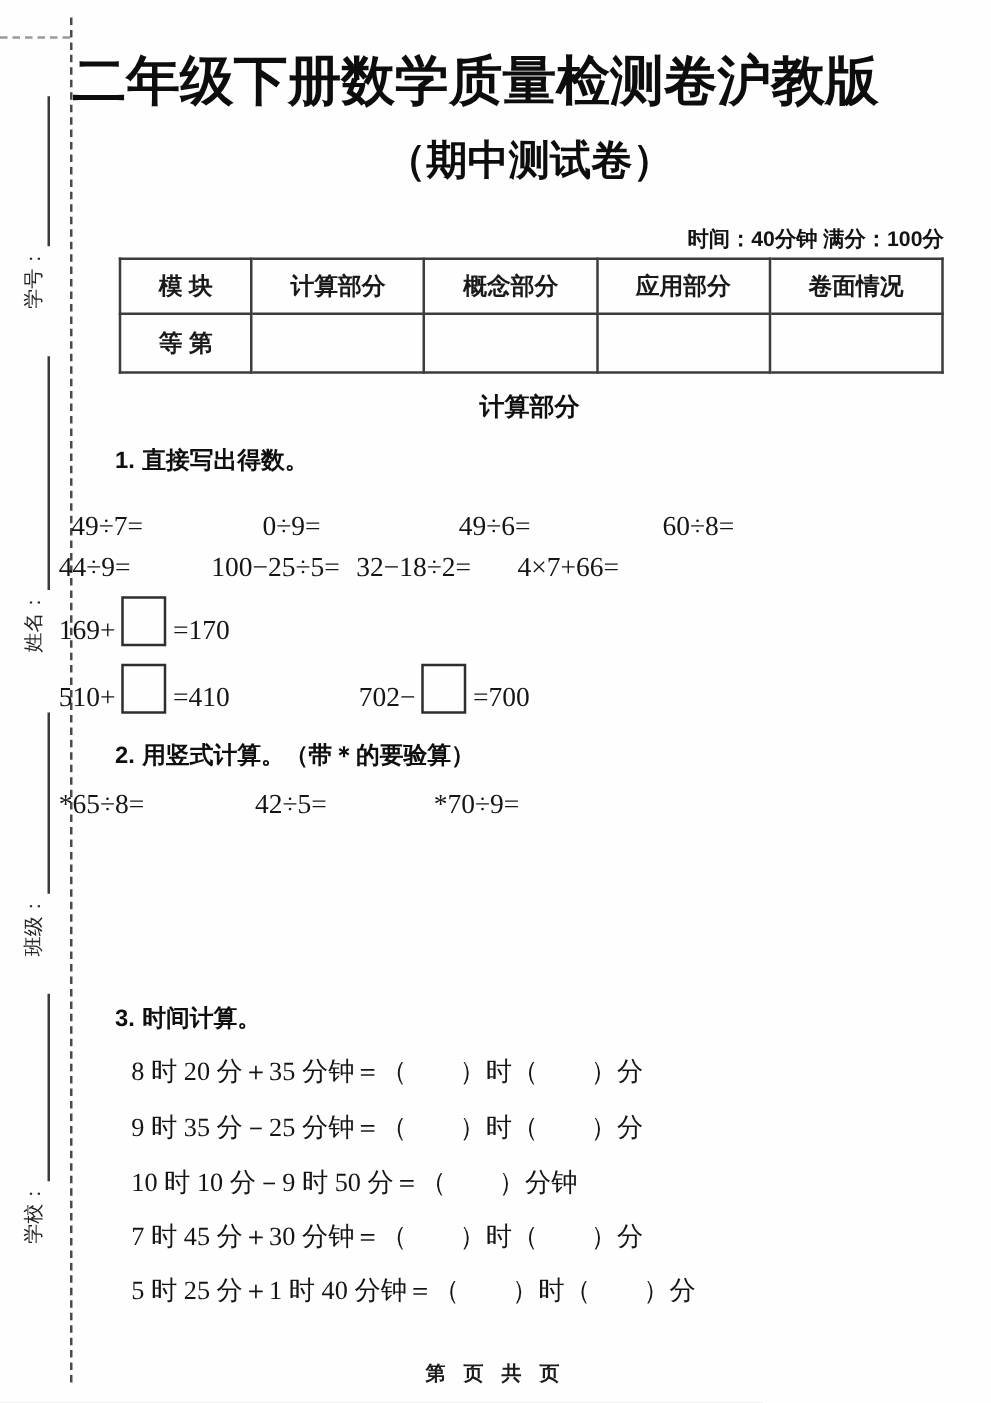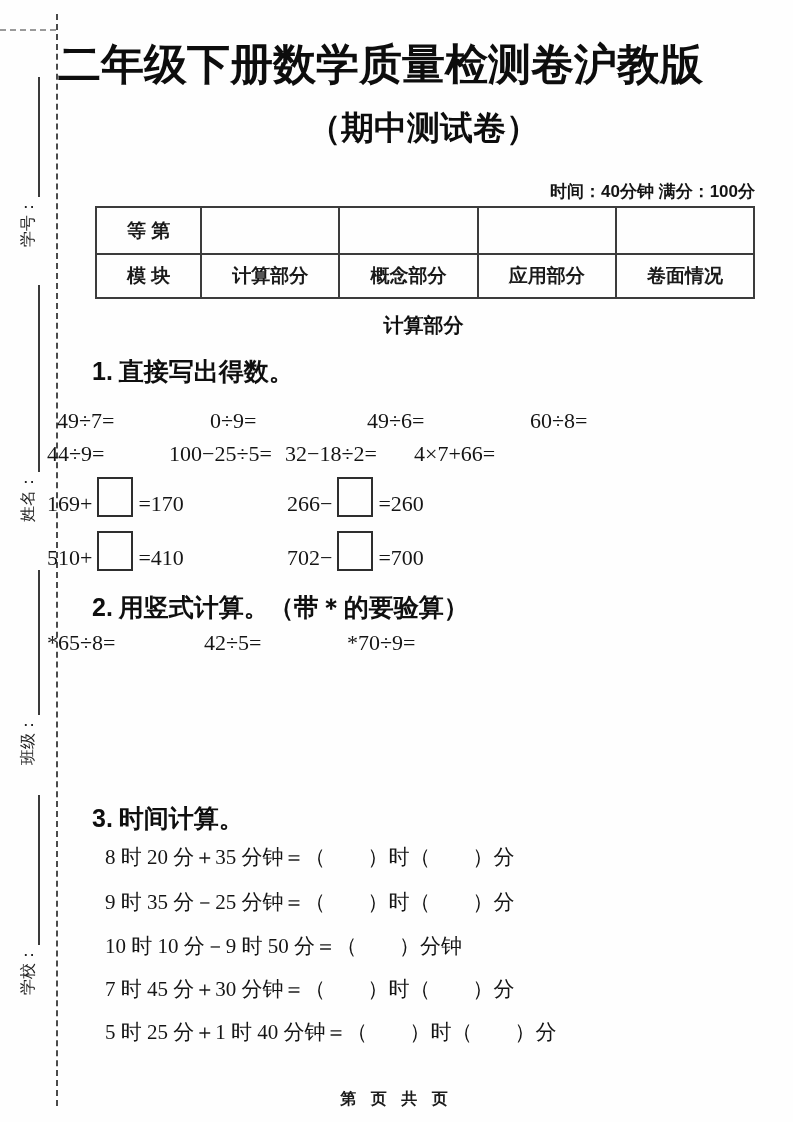--- a/index.html
+++ b/index.html
@@ -48,21 +48,21 @@
     font-size:19px;font-weight:700;color:#1a1a1a;padding:0;
   }
   table.score-table th{height:42px;}
   table.score-table td{height:45px;}
   col.c1{width:16%;} col.c2,col.c3,col.c4,col.c5{width:21%;}
 
   .section-title{
     position:absolute;top:312px;left:58px;right:4px;text-align:center;
     font-size:20px;font-weight:800;color:#101010;
   }
-  .q-header{position:absolute;left:92px;font-size:25px;font-weight:800;color:#0f0f0f;}
+  .q-header{position:absolute;left:92px;font-size:19px;font-weight:800;color:#0f0f0f;}
   .q1h{top:355px;} .q2h{top:591px;} .q3h{top:802px;}
   .q-num{padding-right:6px;}
 
   .eq-row{
     position:absolute;left:0;right:0;display:grid;
     font-family:"Liberation Serif",serif;font-size:22px;color:#151515;
   }
   .row-a{top:396px;padding-left:57px;grid-template-columns:153px 157px 163px auto;margin-top:12px;}
   .row-b{top:441px;padding-left:47px;grid-template-columns:122px 116px 129px auto;}
   .row-q2{top:630px;padding-left:47px;grid-template-columns:157px 143px auto;}
@@ -122,33 +122,33 @@
   <table class="score-table">
     <colgroup>
       <col class="c1">
         <col class="c2">
         <col class="c3">
         <col class="c4">
         <col class="c5">
     </colgroup>
     <tbody>
         <tr>
-      <td>等 第</td>
-      <td></td>
-      <td></td>
-      <td></td>
-      <td></td>
-    </tr>
-    <tr>
       <th>模 块</th>
       <th>计算部分</th>
       <th>概念部分</th>
       <th>应用部分</th>
       <th>卷面情况</th>
     </tr>
+    <tr>
+      <td>等 第</td>
+      <td></td>
+      <td></td>
+      <td></td>
+      <td></td>
+    </tr>
   </tbody>
     </table>
 
   <div class="section-title">计算部分</div>
 
   <div class="q-header q1h">
     <span class="q-num">1.</span><span>直接写出得数。</span>
   </div>
 
   <div class="eq-row row-a">
@@ -162,25 +162,20 @@
     <span>100−25÷5=</span>
     <span>32−18÷2=</span>
     <span>4×7+66=</span>
   </div>
 
   <div class="fill-row fr1">
     <span class="fill-item">
       <span>169+</span>
       <span class="box"></span>
       <span>=170</span>
-    </span>
-    <span class="fill-item">
-      <span>266−</span>
-      <span class="box"></span>
-      <span>=260</span>
     </span>
   </div>
   <div class="fill-row fr2">
     <span class="fill-item">
       <span>510+</span>
       <span class="box"></span>
       <span>=410</span>
     </span>
     <span class="fill-item">
       <span>702−</span>

